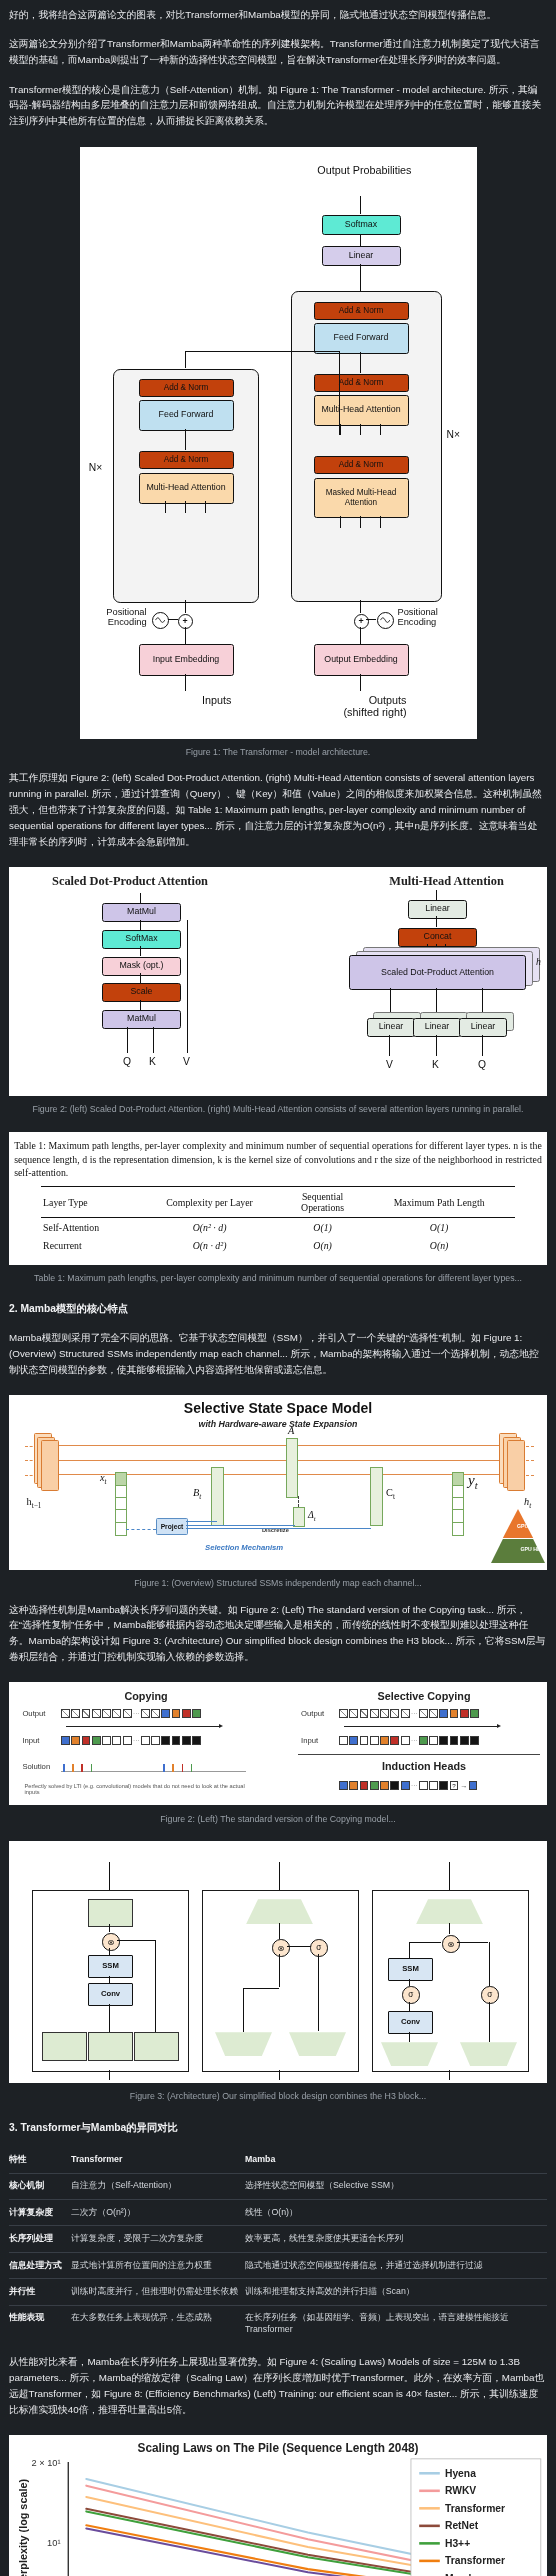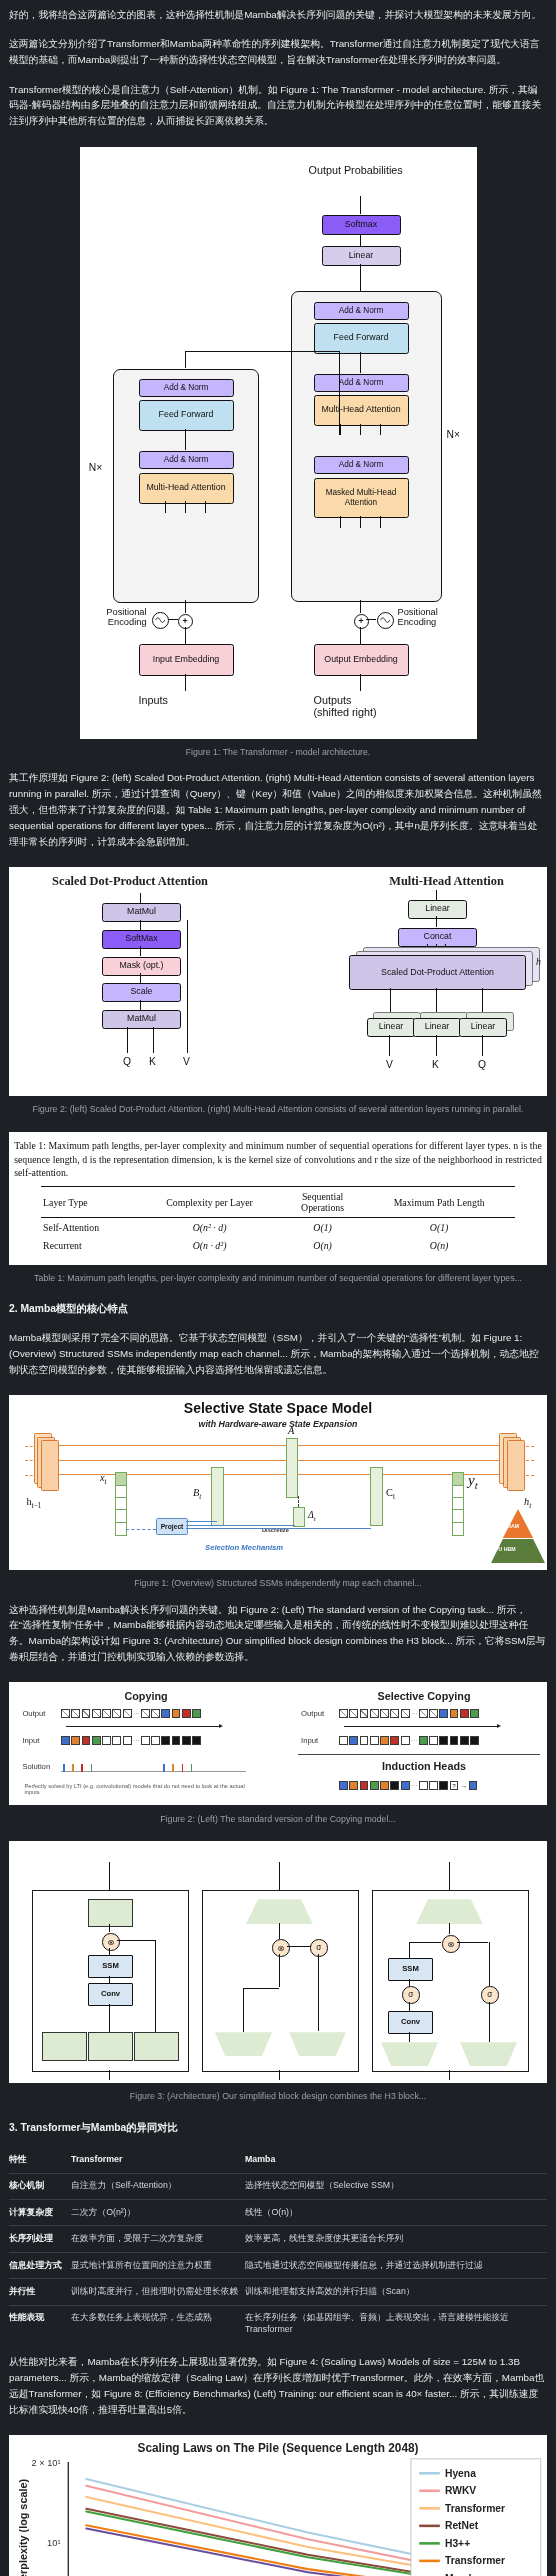--- a/index.html
+++ b/index.html
@@ -5,28 +5,28 @@
   html,body{margin:0;padding:0}
   body{width:556px;height:3514px;overflow:hidden;background:#1d2125;
        font-family:"Liberation Sans","DejaVu Sans",sans-serif;color:#e9eaed;}
   #page{width:538px;margin:0 auto;padding-top:7.2px;height:3506px;overflow:hidden}
   .p{font-size:9.8px;line-height:1.62;margin:13.4px 0 0;color:#e9eaed}
   .hsec{font-size:10.3px;font-weight:bold;margin:19.6px 0 0;color:#f2f3f5}
   .figcap{color:#99a0a8;font-size:8.8px;text-align:center;margin:8.2px 0 13.4px}
   .wbox{background:#ffffff;position:relative;overflow:hidden;margin:17.5px auto 0}
   .bx{position:absolute;border:0.8px solid #111;border-radius:2.6px;display:flex;align-items:center;
       justify-content:center;text-align:center;font-size:8.8px;color:#111;line-height:1.12}
-  .c-yellow{background:#c4b5fd}.c-blue{background:#bfe0f0}.c-orange{background:#fad9ab}
-  .c-green{background:#8b5cf6}.c-purple{background:#d5cdeb}.c-pink{background:#f7d0d8}
+  .c-yellow{background:#c2410c}.c-blue{background:#bfe0f0}.c-orange{background:#fad9ab}
+  .c-green{background:#5eead4}.c-purple{background:#d5cdeb}.c-pink{background:#f7d0d8}
   .c-pale{background:#e3ebe3}.c-lav{background:#cec5e8}.c-lavlight{background:#e6e1f3}
   .c-ssm{background:#d8e6f3}
   .vl{position:absolute;width:1px;background:#111}
   .hl{position:absolute;height:1px;background:#111}
   .stack{position:absolute;background:#f3f3f3;border:0.8px solid #111;border-radius:7.2px}
-  .dlabel{position:absolute;color:#111;text-align:left}
+  .dlabel{position:absolute;color:#111;text-align:right}
   .circ{position:absolute;border:1px solid #111;border-radius:50%;background:#fff;display:flex;
         align-items:center;justify-content:center;color:#111}
   .serif{font-family:"Liberation Serif","DejaVu Serif",serif}
   
   .cmp{margin-top:12.4px}
   .cmp-row{display:flex;align-items:flex-start;padding:6.7px 0;border-bottom:0.5px solid #383e46;font-size:8.8px}
   .cmp-row.last{border-bottom:none}
   .cmp-c1{width:62px;font-weight:bold;color:#f2f3f5;flex:none}
   .cmp-c2{width:174px;flex:none;color:#d4d8dd}
   .cmp-c3{flex:1;color:#d4d8dd}
@@ -52,21 +52,21 @@
   .panel{position:absolute;border:1px solid #1a1a1a;background:#fff}
   .ocirc{position:absolute;border:0.8px solid #111;border-radius:50%;background:#fce5cd;
          display:flex;align-items:center;justify-content:center;font-size:8.2px;color:#111}
   sub{font-size:70%}
 </style>
 </head>
 <body>
 
 <div id="page">
 
-  <p class="p" style="margin-top:0">好的，我将结合这两篇论文的图表，这种选择性机制是Mamba解决长序列问题的关键，并探讨大模型架构的未来发展方向。</p>
+  <p class="p" style="margin-top:0">好的，我将结合这两篇论文的图表，对比Transformer和Mamba模型的异同，隐式地通过状态空间模型传播信息。</p>
   <p class="p">这两篇论文分别介绍了Transformer和Mamba两种革命性的序列建模架构。Transformer通过自注意力机制奠定了现代大语言模型的基础，而Mamba则提出了一种新的选择性状态空间模型，旨在解决Transformer在处理长序列时的效率问题。</p>
 
   <p class="p">Transformer模型的核心是自注意力（Self-Attention）机制。如 Figure 1: The Transformer - model architecture. 所示，其编码器-解码器结构由多层堆叠的自注意力层和前馈网络组成。自注意力机制允许模型在处理序列中的任意位置时，能够直接关注到序列中其他所有位置的信息，从而捕捉长距离依赖关系。</p>
 
   <div class="wbox" style="width:397px;height:592px">
     <div class="dlabel" style="left:229px;top:17.5px;width:103px;font-size:10.8px">Output Probabilities</div>
     <div class="vl" style="left:280px;top:49px;height:18.5px"></div>
     <div class="bx c-green" style="left:242px;top:68px;width:77px;height:18.5px">Softmax</div>
     <div class="vl" style="left:280px;top:87px;height:12.4px"></div>
     <div class="bx c-purple" style="left:242px;top:99px;width:77px;height:18.5px">Linear</div>
@@ -395,21 +395,21 @@
       <div class="cmp-c2">自注意力（Self-Attention）</div>
       <div class="cmp-c3">选择性状态空间模型（Selective SSM）</div>
     </div>
     <div class="cmp-row">
       <div class="cmp-c1">计算复杂度</div>
       <div class="cmp-c2">二次方（O(n²)）</div>
       <div class="cmp-c3">线性（O(n)）</div>
     </div>
     <div class="cmp-row">
       <div class="cmp-c1">长序列处理</div>
-      <div class="cmp-c2">在效率方面，受限于二次方复杂度</div>
+      <div class="cmp-c2">计算复杂度，受限于二次方复杂度</div>
       <div class="cmp-c3">效率更高，线性复杂度使其更适合长序列</div>
     </div>
     <div class="cmp-row">
       <div class="cmp-c1">信息处理方式</div>
       <div class="cmp-c2">显式地计算所有位置间的注意力权重</div>
       <div class="cmp-c3">隐式地通过状态空间模型传播信息，并通过选择机制进行过滤</div>
     </div>
     <div class="cmp-row">
       <div class="cmp-c1">并行性</div>
       <div class="cmp-c2">训练时高度并行，但推理时仍需处理长依赖</div>

